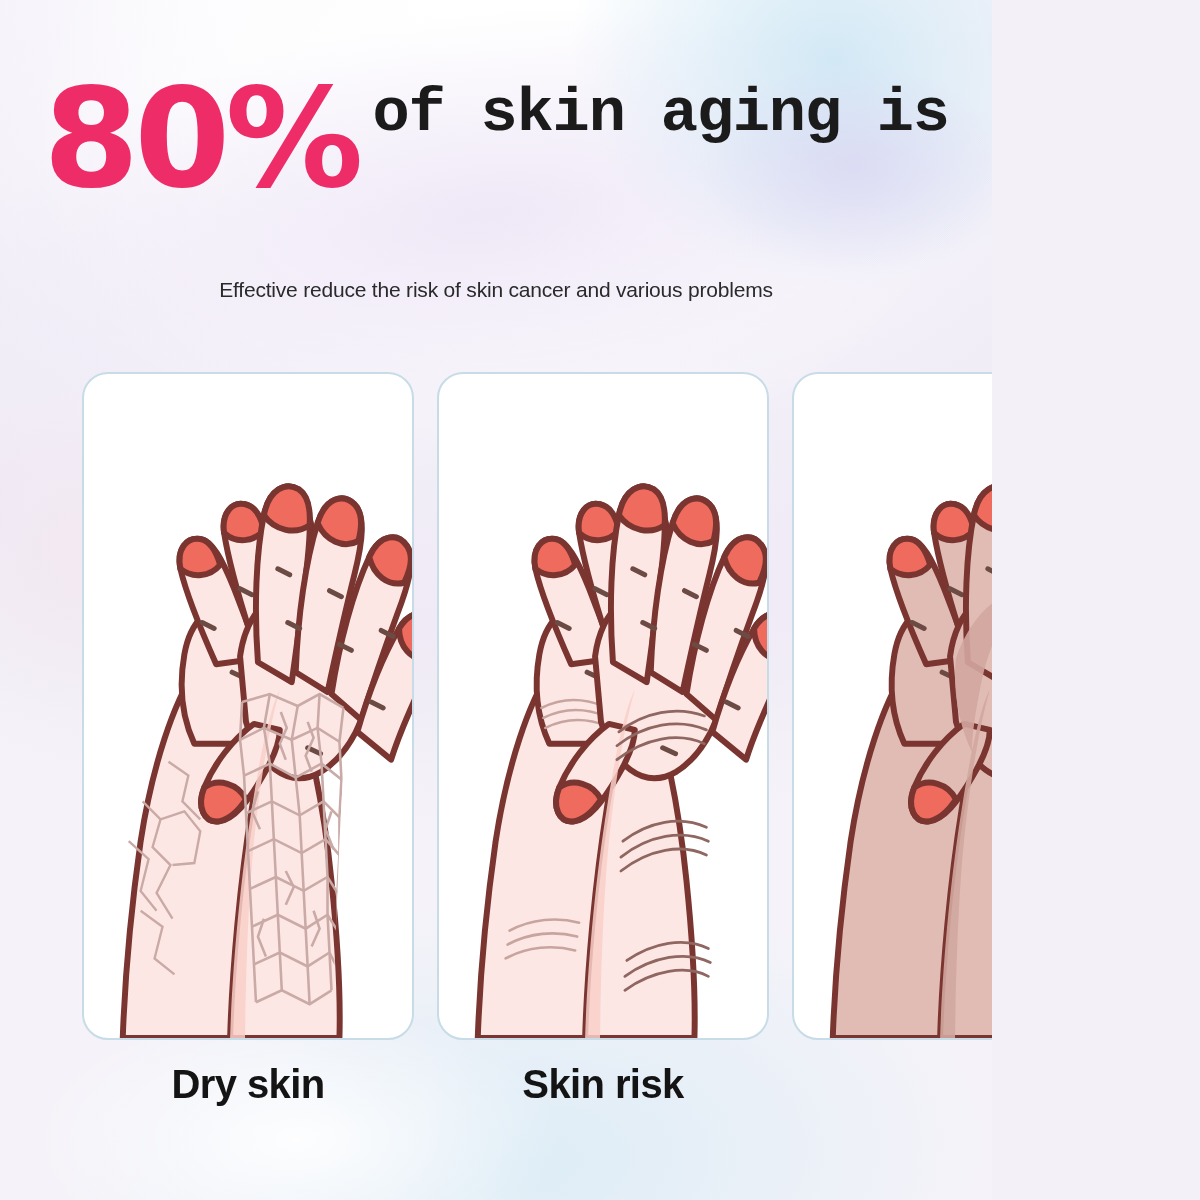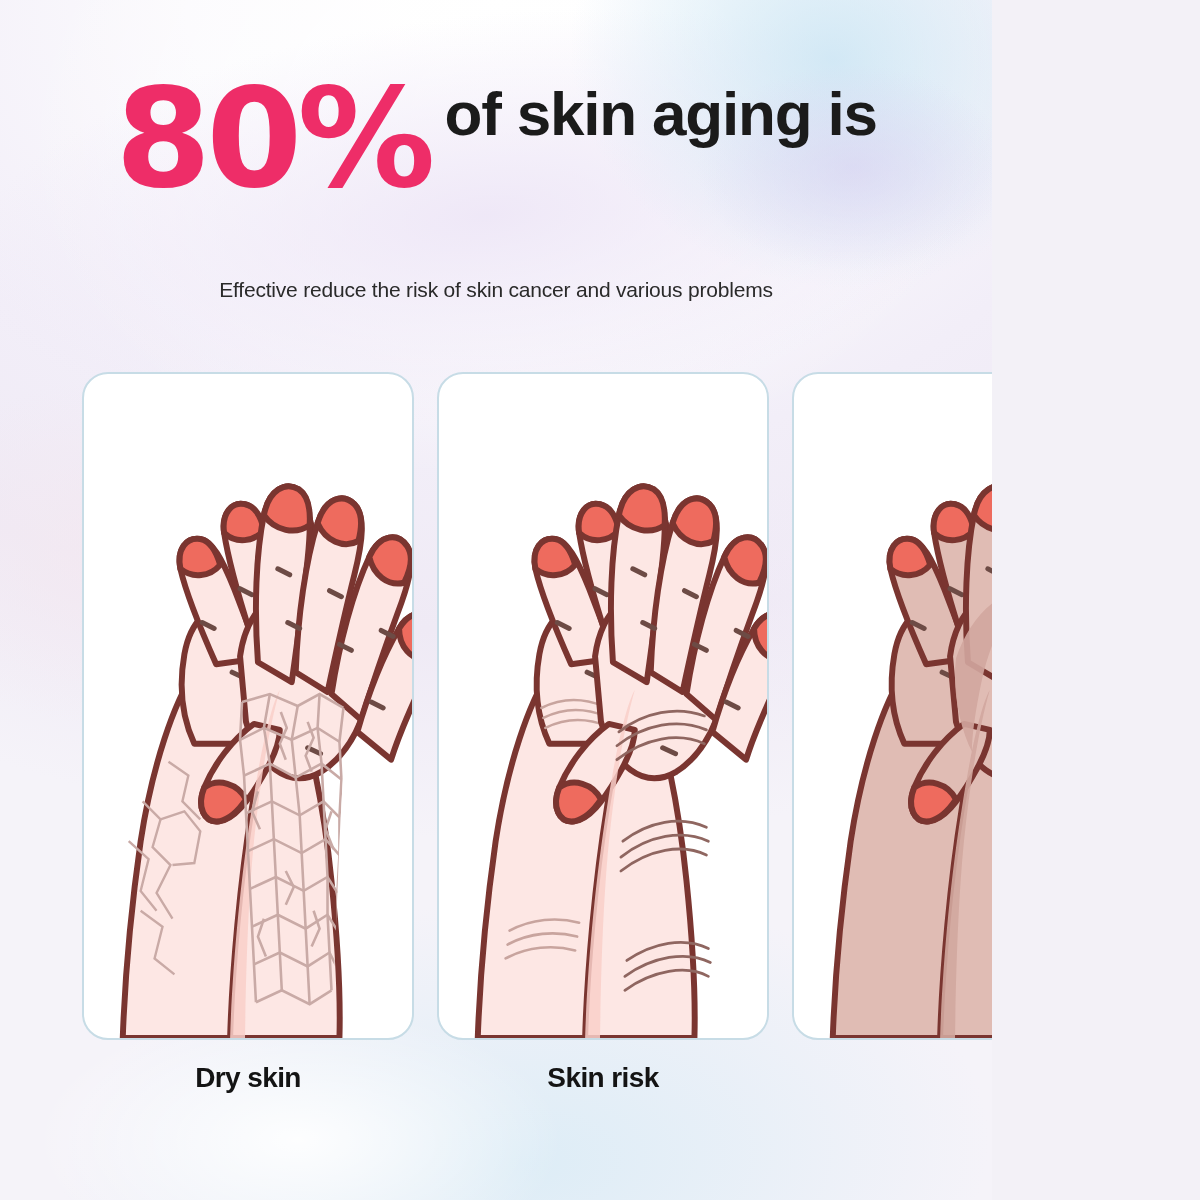--- a/index.html
+++ b/index.html
@@ -58,21 +58,21 @@
     letter-spacing:-5px;
     font-family:"DejaVu Sans","Liberation Sans",sans-serif;
     white-space:nowrap;
     transform:translateY(-6px);
   }
   .headline-text{
     text-align:left;
     color:#1b1b1b;
     font-size:62px;line-height:1.03;font-weight:700;
     letter-spacing:-1.2px;
-    font-family:Liberation Sans, sans-serif;
+    font-family:Liberation Mono, monospace;
   }
   .headline-text span{display:block;white-space:nowrap;}
   .subtitle{
     position:absolute;left:0;right:0;top:278px;
     color:#2a2a2a;font-size:21px;font-weight:400;letter-spacing:-.2px;
     font-family:"Liberation Sans","DejaVu Sans",sans-serif;
   }
 
   
   .cards{position:absolute;left:0;right:0;top:372px;z-index:3;height:670px;}
@@ -85,21 +85,21 @@
     box-sizing:border-box;
   }
   .card-1{left:82px;}
   .card-2{left:437px;}
   .card-3{left:792px;}
   .card svg{display:block;width:100%;height:100%;}
 
   .captions{position:absolute;left:0;right:0;top:1062px;z-index:4;height:60px;}
   .caption{
     position:absolute;top:0;width:332px;text-align:center;
-    color:#141414;font-size:28px;font-weight:700;letter-spacing:-.6px;
+    color:#141414;font-size:40px;font-weight:700;letter-spacing:-.6px;
     font-family:"Liberation Sans","DejaVu Sans",sans-serif;
   }
   .cap-1{left:82px;}
   .cap-2{left:437px;}
   .cap-3{left:792px;}
 </style>
 </head>
 <body>
 
 <div class="poster">

